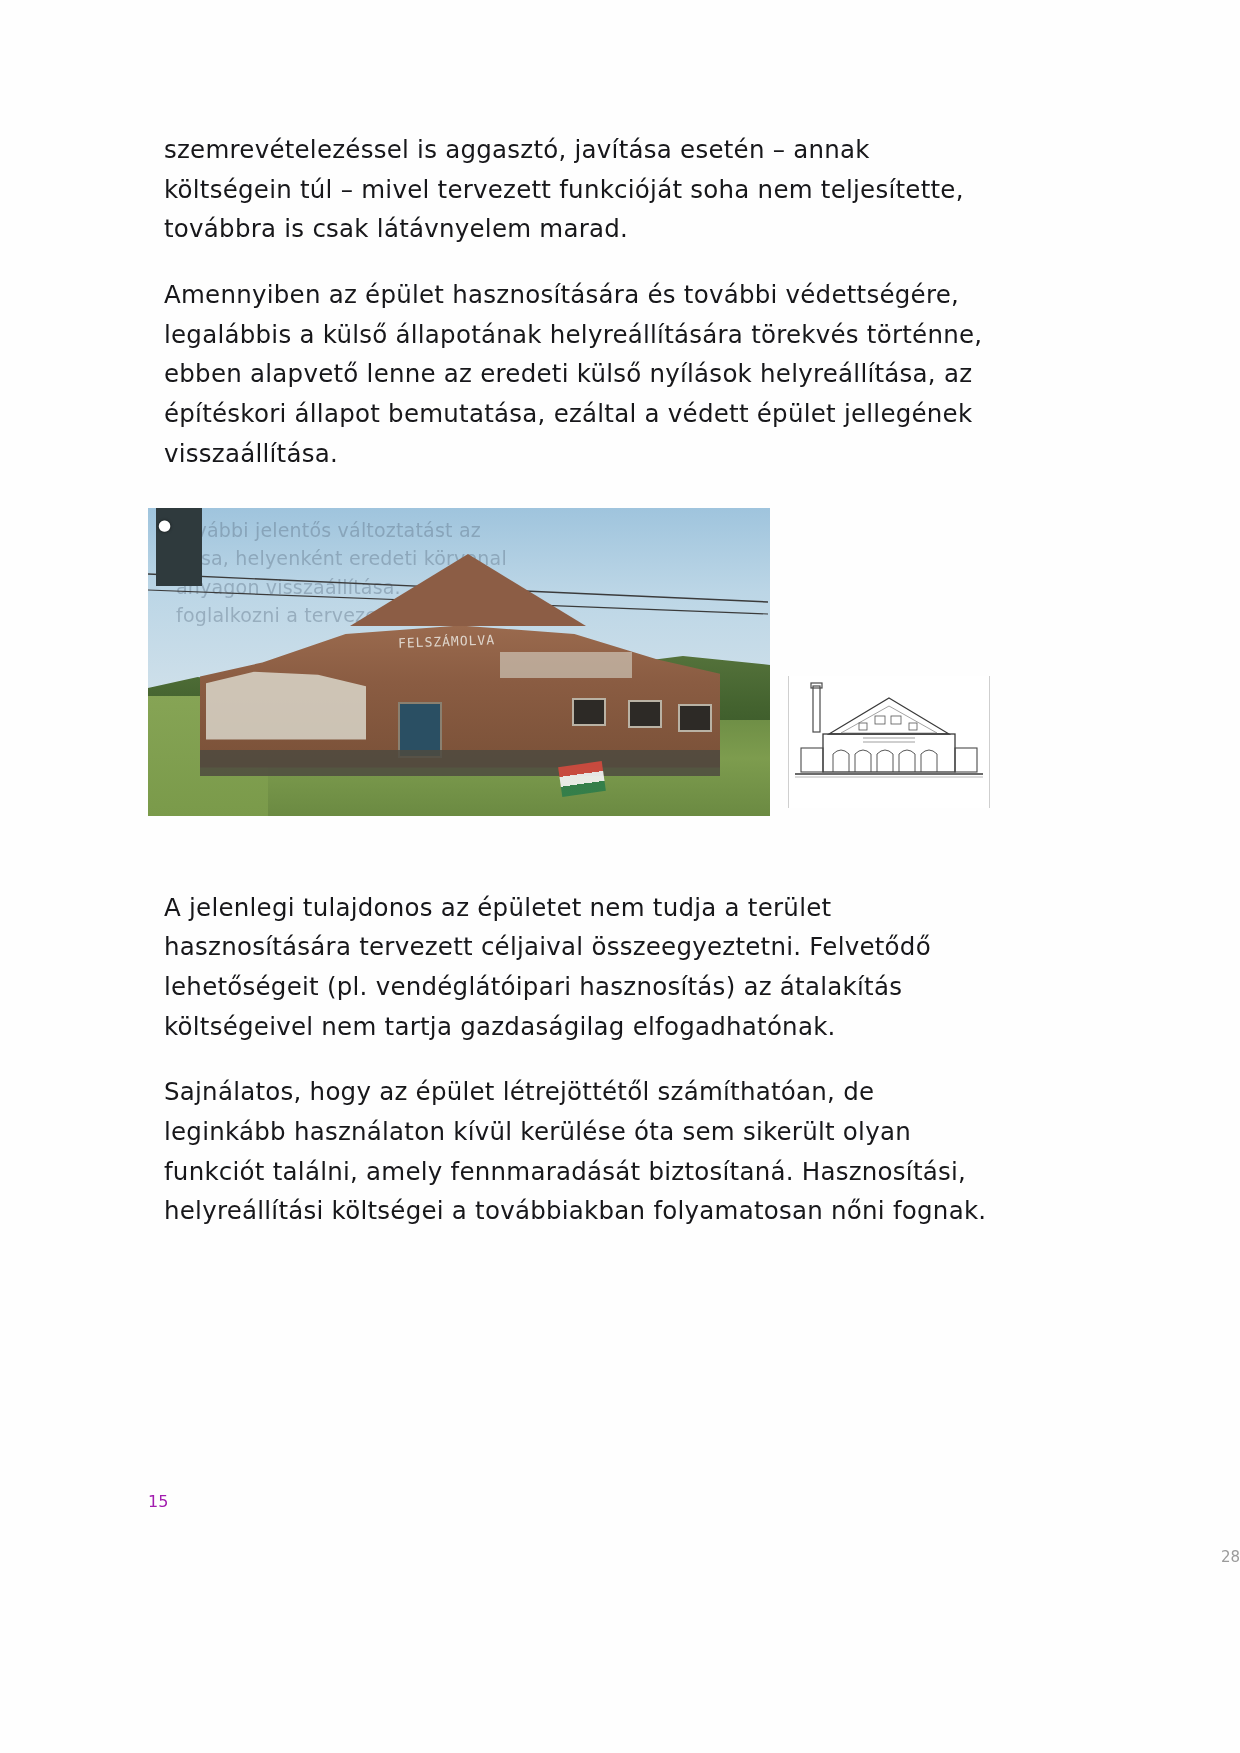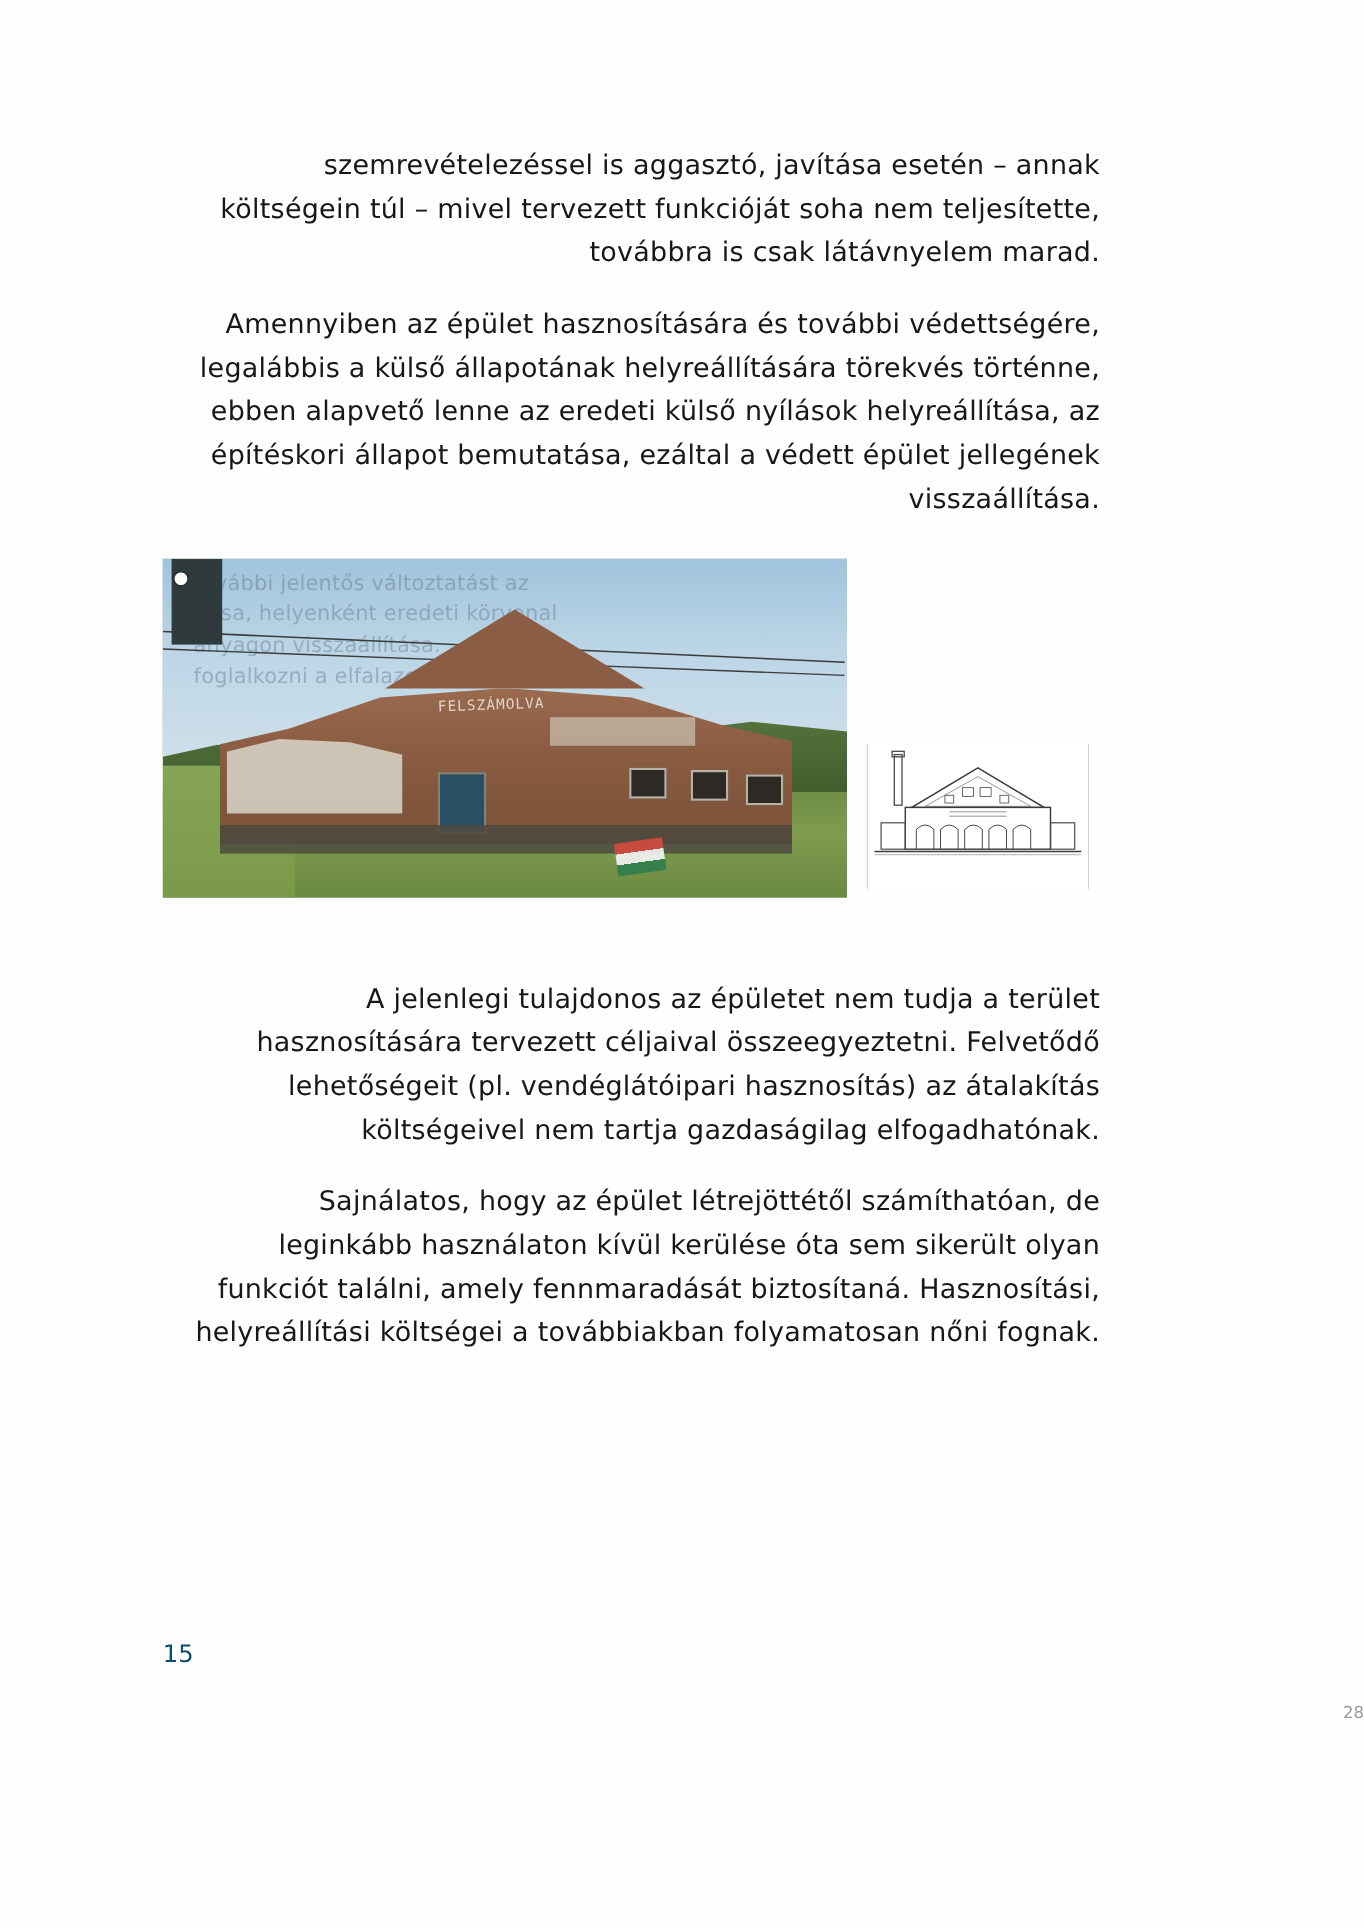--- a/index.html
+++ b/index.html
@@ -25,21 +25,21 @@
     left: 148px;
     top: 130px;
     width: 852px;
   }
   p.para {
     margin: 0 0 26px 16px;
     font-size: 24.5px;
     line-height: 1.62;
     letter-spacing: 0.01em;
     color: #17171a;
-    text-align: right;
+    text-align: left;
   }
   .figure {
     margin: 34px 0 14px 0;
     position: relative;
     width: 840px;
     height: 320px;
   }
   .photo {
     position: absolute;
     left: 0;
@@ -195,22 +195,22 @@
     overflow: hidden;
   }
   .caption {
     margin-top: 4px;
   }
   .gap { height: 46px; }
   .page-num {
     position: absolute;
     left: 148px;
     top: 1492px;
-    font-size: 22px;
-    color: #0c4a6e;
+    font-size: 16px;
+    color: #a21caf;
   }
   .footer-num {
     position: absolute;
     left: 0; right: 0;
     top: 1548px;
     text-align: right;
     font-size: 15px;
     color: #9b9b9b;
   }
 </style>
@@ -227,21 +227,21 @@
 
     <div class="figure">
 
       <div class="photo">
         <div class="sky"></div>
 
         <div class="ghost">
           <div>további jelentős változtatást az</div>
           <div>ítása, helyenként eredeti körvonal</div>
           <div>anyagon visszaállítása.</div>
-          <div>foglalkozni a elfalazott átalakítással.</div>
+          <div>foglalkozni a tervezett átalakítással.</div>
         </div>
 
         <div class="hills"></div>
         <div class="grass"></div>
         <div class="grass-left"></div>
 
         <svg class="wire" viewBox="0 0 620 60" preserveAspectRatio="none">
           <path d="M0 6 L620 34" stroke="#3b3b3b" stroke-width="1.4" fill="none"></path>
           <path d="M0 22 L620 46" stroke="#3b3b3b" stroke-width="1.2" fill="none"></path>
         </svg>

